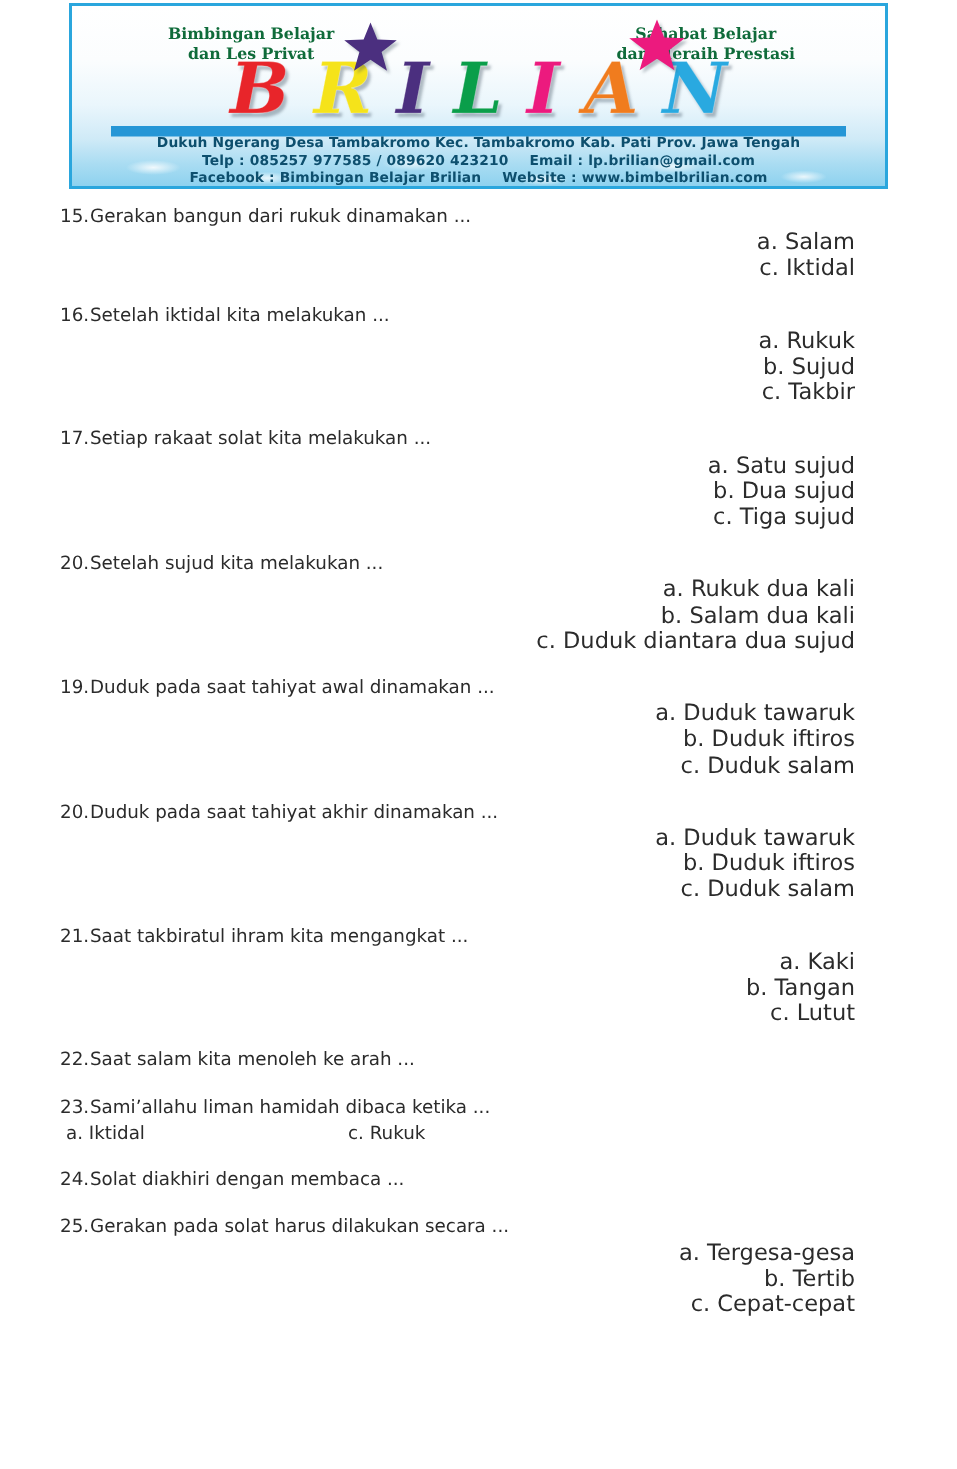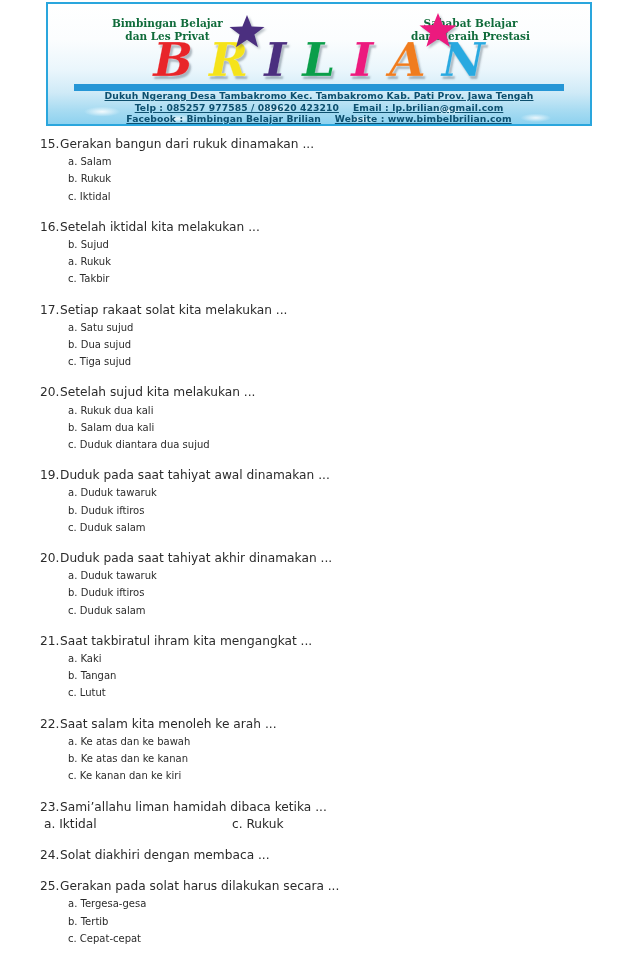--- a/index.html
+++ b/index.html
@@ -110,21 +110,20 @@
     left: 0; right: 0;
     top: 86px;
     text-align: center;
     font-family: "DejaVu Sans", "Liberation Sans", sans-serif;
     font-weight: bold;
     font-size: 9.2px;
     line-height: 11.6px;
     color: #0d4f6e;
     letter-spacing: .1px;
     white-space: nowrap;
-    text-decoration: underline;
   }
   .info-lines .il { display: block; }
   .info-lines .sep { display: inline-block; width: 14px; }
 
   
   .sheet {
     position: absolute;
     left: 0;
     top: 136px;
     width: 570px;
@@ -142,22 +141,23 @@
   .q-num {
     width: 20px;
     flex: 0 0 20px;
   }
   .q-text { flex: 1 1 auto; }
 
   .opt-list {
     padding-left: 68px;
   }
   .opt {
-    font-size: 10px;
+    font-size: 15px;
     line-height: 17.2px;
+    text-align: right;
   }
   
   .opt-row {
     display: flex;
     padding-left: 44px;
     font-size: 12.2px;
     line-height: 17.2px;
   }
   .opt-row .oc { flex: 0 0 188px; }
   .opt-row .oc:last-child { flex: 0 0 auto; }
@@ -217,32 +217,31 @@
 </div>
 
 <div class="sheet" id="question-sheet">
     <div class="q-block">
       <div class="q-line">
         <span class="q-num">15.</span>
         <span class="q-text">Gerakan bangun dari rukuk dinamakan ...</span>
       </div>
       <div class="opt-list">
         <div class="opt">a. Salam</div>
-        <div class="opt">b. Rukuk</div>
         <div class="opt">c. Iktidal</div>
       </div>
     </div>
     <div class="q-block">
       <div class="q-line">
         <span class="q-num">16.</span>
         <span class="q-text">Setelah iktidal kita melakukan ...</span>
       </div>
       <div class="opt-list">
+        <div class="opt">a. Rukuk</div>
         <div class="opt">b. Sujud</div>
-        <div class="opt">a. Rukuk</div>
         <div class="opt">c. Takbir</div>
       </div>
     </div>
     <div class="q-block">
       <div class="q-line">
         <span class="q-num">17.</span>
         <span class="q-text">Setiap rakaat solat kita melakukan ...</span>
       </div>
       <div class="opt-list">
         <div class="opt">a. Satu sujud</div>
@@ -292,25 +291,20 @@
         <div class="opt">a. Kaki</div>
         <div class="opt">b. Tangan</div>
         <div class="opt">c. Lutut</div>
       </div>
     </div>
     <div class="q-block">
       <div class="q-line">
         <span class="q-num">22.</span>
         <span class="q-text">Saat salam kita menoleh ke arah ...</span>
       </div>
-      <div class="opt-list">
-        <div class="opt">a. Ke atas dan ke bawah</div>
-        <div class="opt">b. Ke atas dan ke kanan</div>
-        <div class="opt">c. Ke kanan dan ke kiri</div>
-      </div>
     </div>
     <div class="q-block">
       <div class="q-line">
         <span class="q-num">23.</span>
         <span class="q-text">Sami’allahu liman hamidah dibaca ketika ...</span>
       </div>
       <div class="opt-row">
         <span class="oc">a. Iktidal</span>
         <span class="oc">c. Rukuk</span>
       </div>

